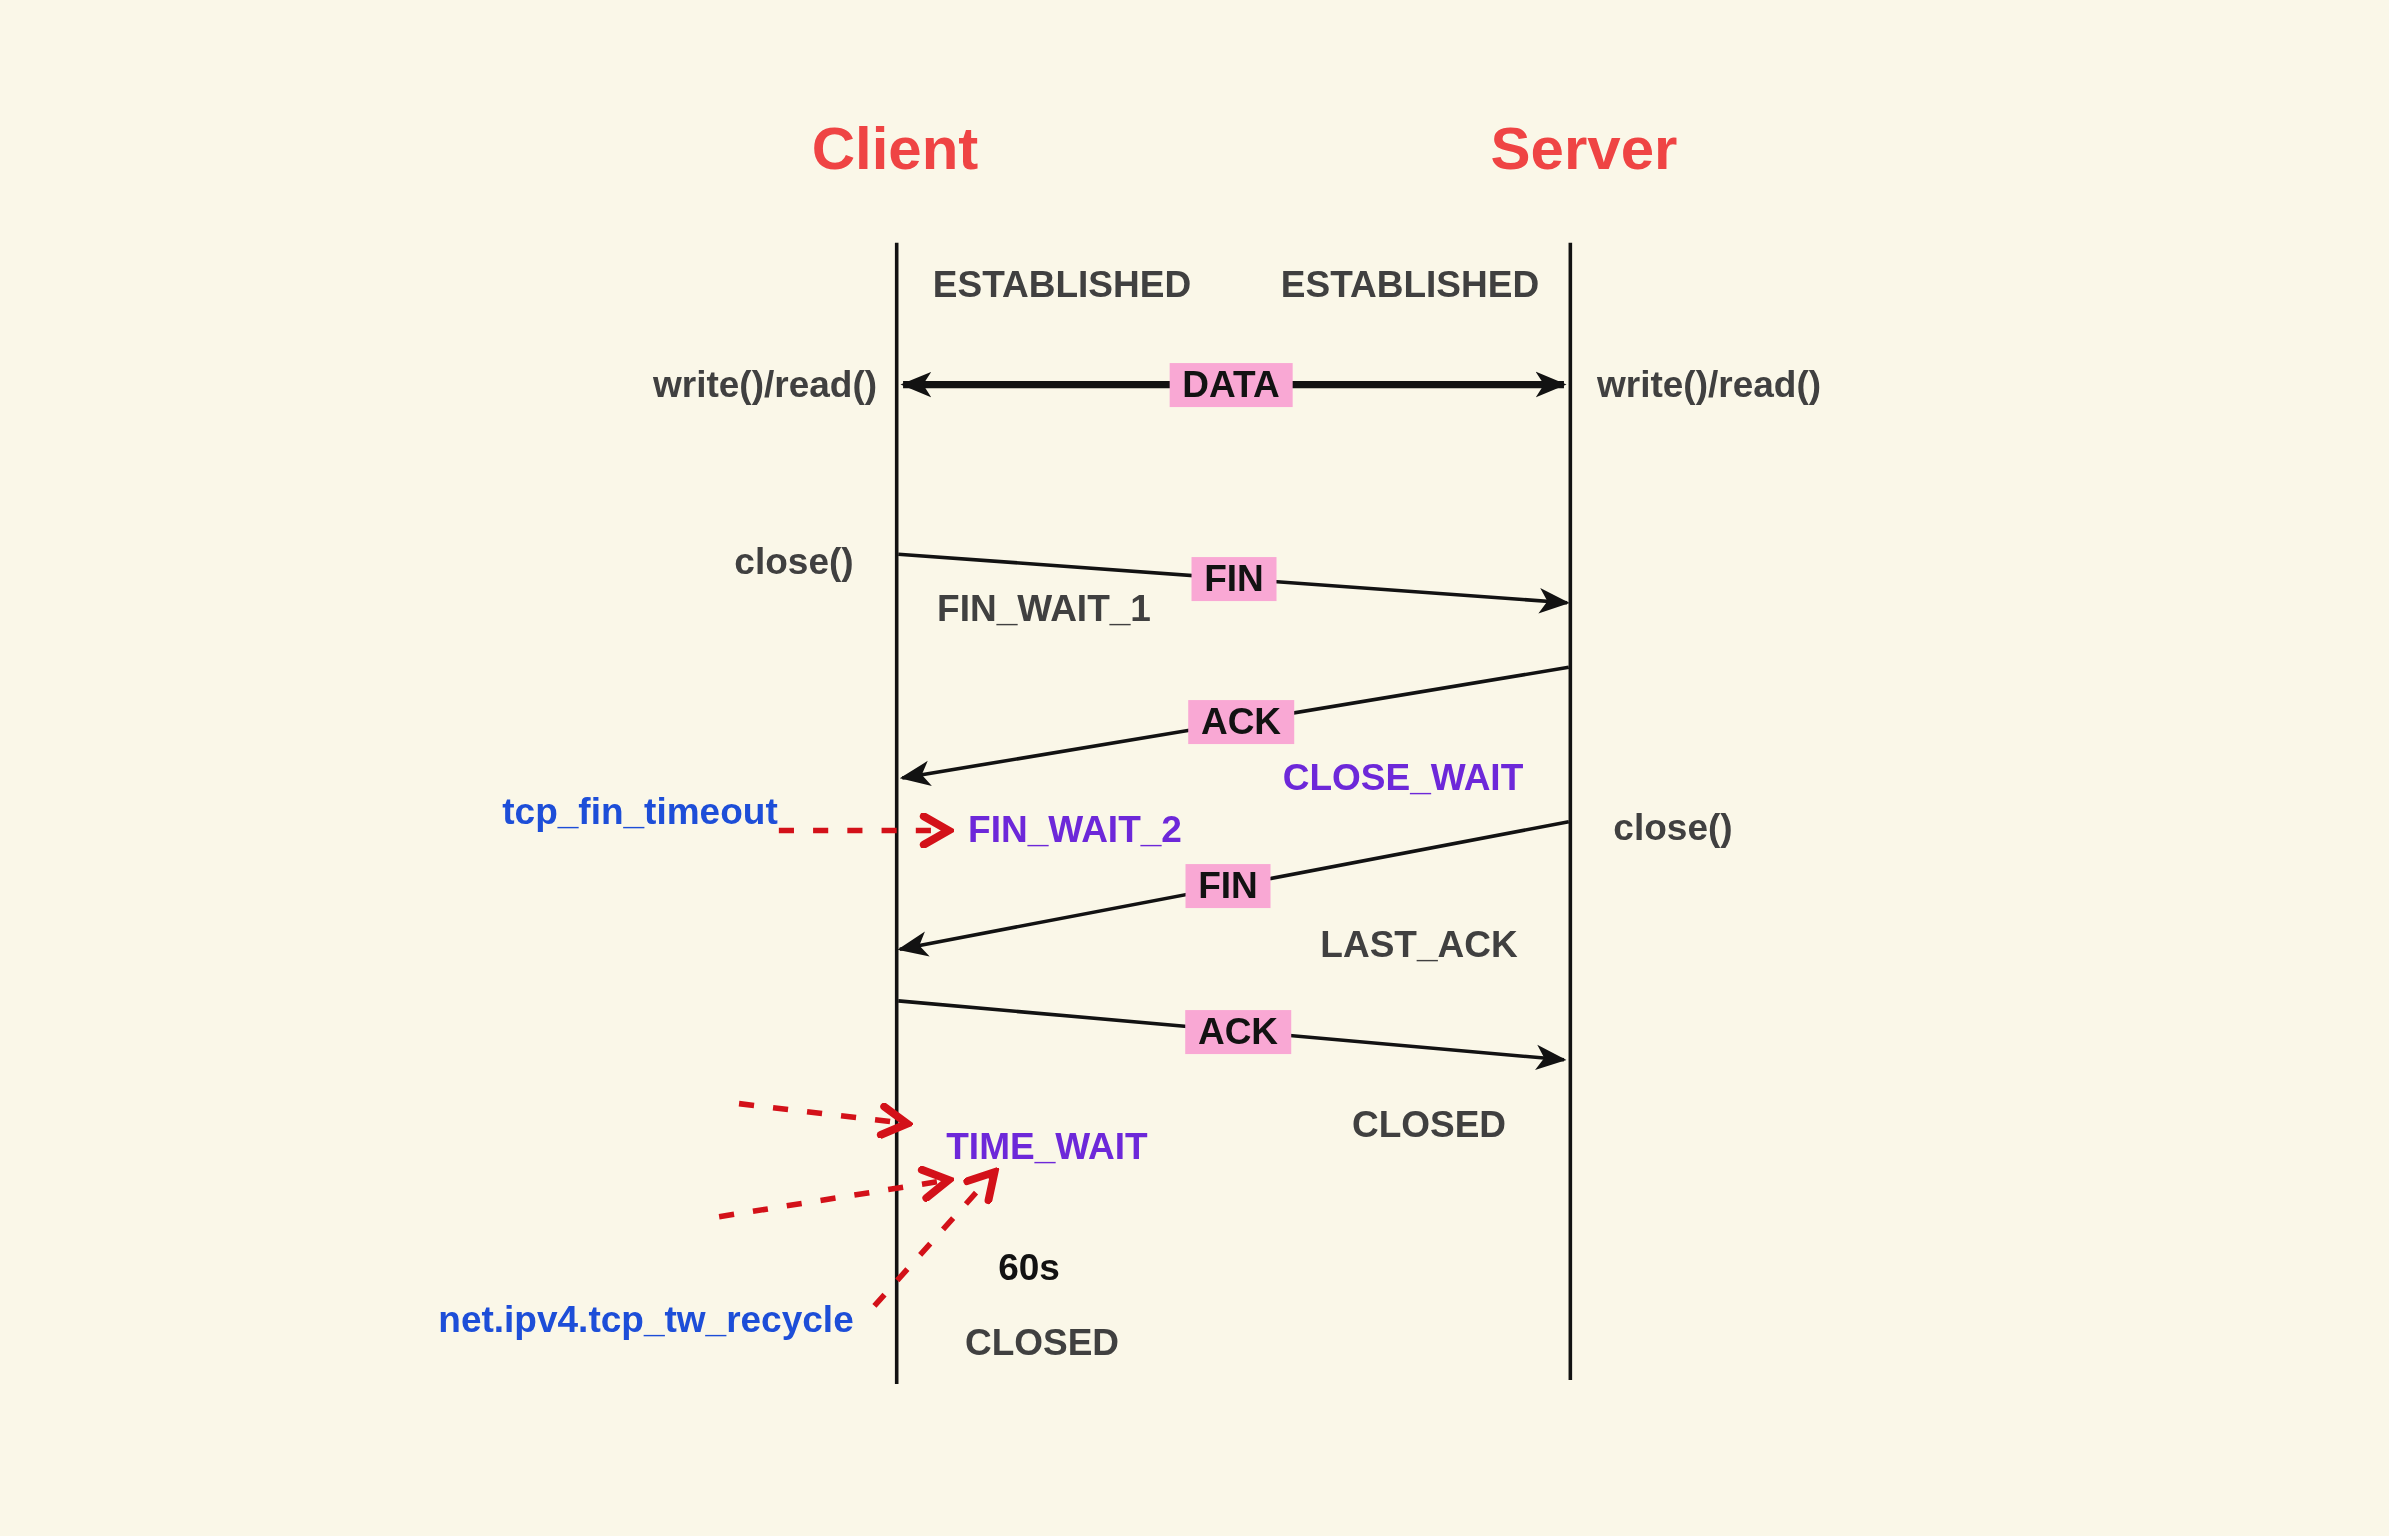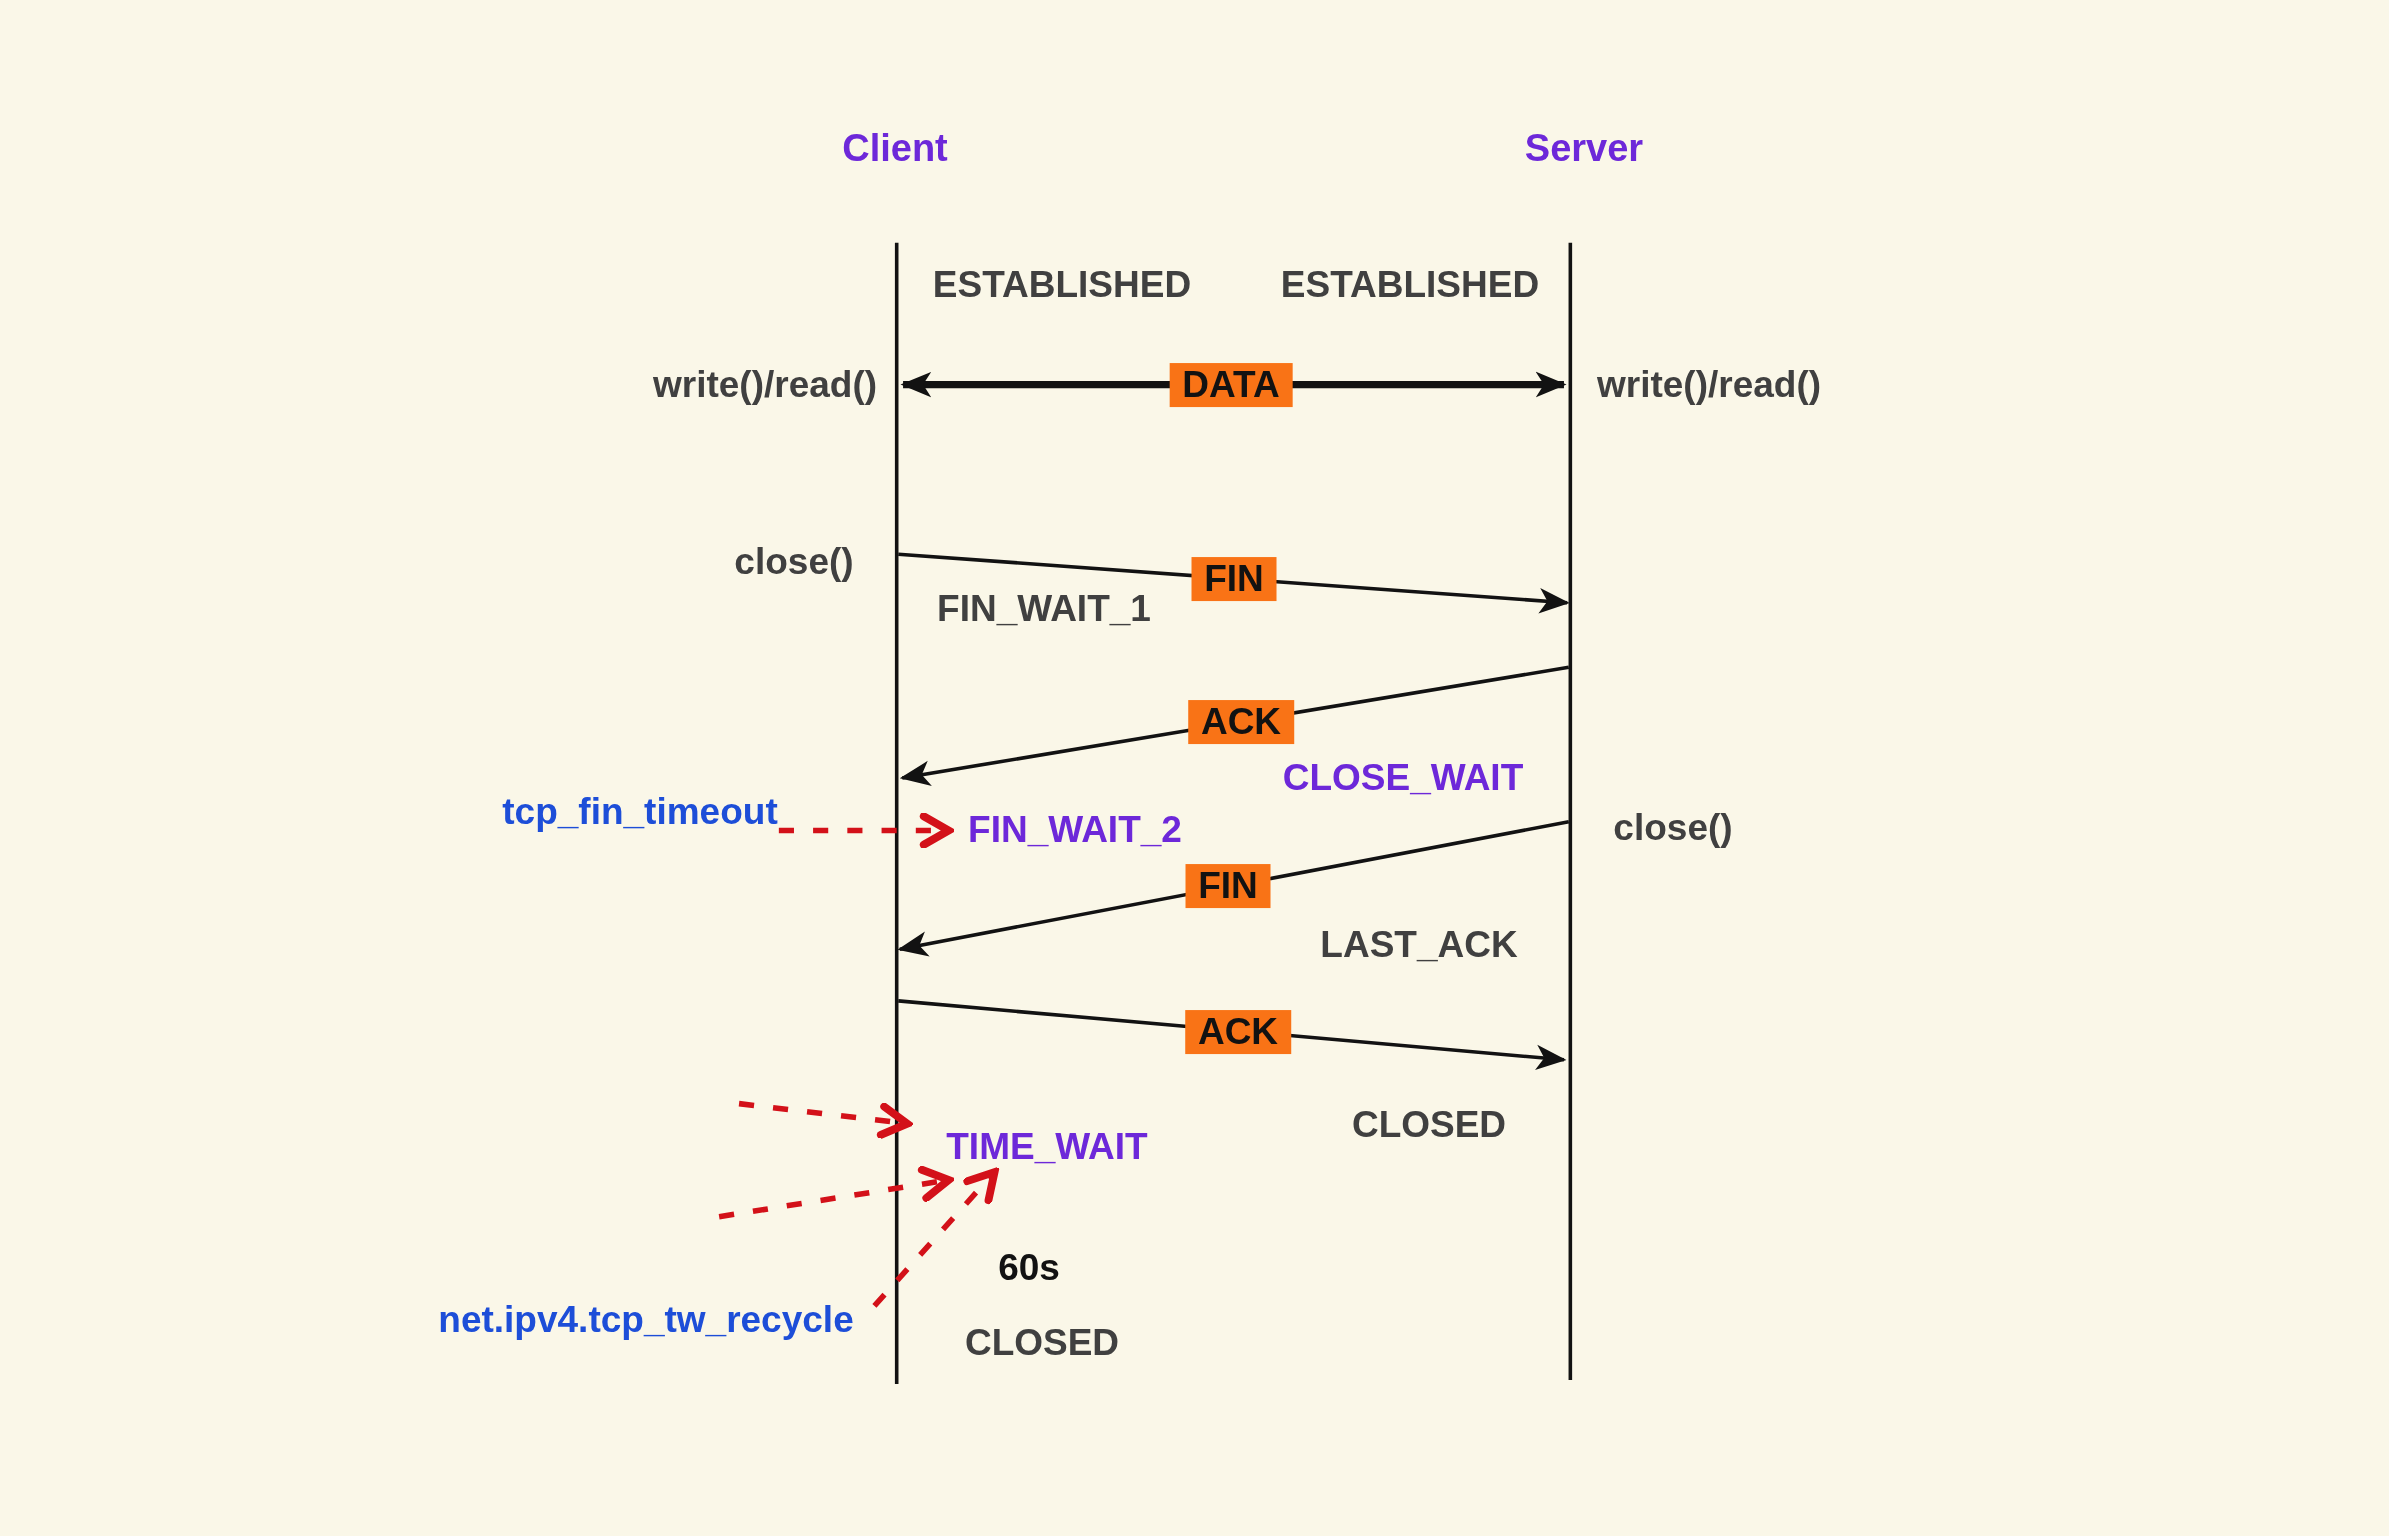--- a/index.html
+++ b/index.html
@@ -14,25 +14,25 @@
   .lbl{
     position:absolute;z-index:2;
     transform:translate(-50%,-50%);
     white-space:nowrap;
     font-weight:bold;
     font-size:37px;
     line-height:1.1;
     color:#121212;
     letter-spacing:0px;
   }
-  .title{font-size:38px;color:#6d28d9;}
+  .title{font-size:60px;color:#ef4444;}
   .blue{color:#404040;}
   .mag{color:#6d28d9;}
   .red{color:#1d4ed8;}
-  .msg{background:#f97316;padding:1.6px 12.7px;}
+  .msg{background:#f9a8d4;padding:1.6px 12.7px;}
 </style>
 </head>
 <body>
 
 <div id="stage">
 
   <svg id="wires" width="2389" height="1536" viewBox="0 0 3000 1929">
     <defs>
       <marker id="mArrow" viewBox="0 0 12 10" refX="11" refY="5" markerWidth="8.5" markerHeight="7.4" orient="auto-start-reverse">
         <path d="M0,0 L12,5 L0,10 L3.2,5 Z" fill="#121212"></path>

